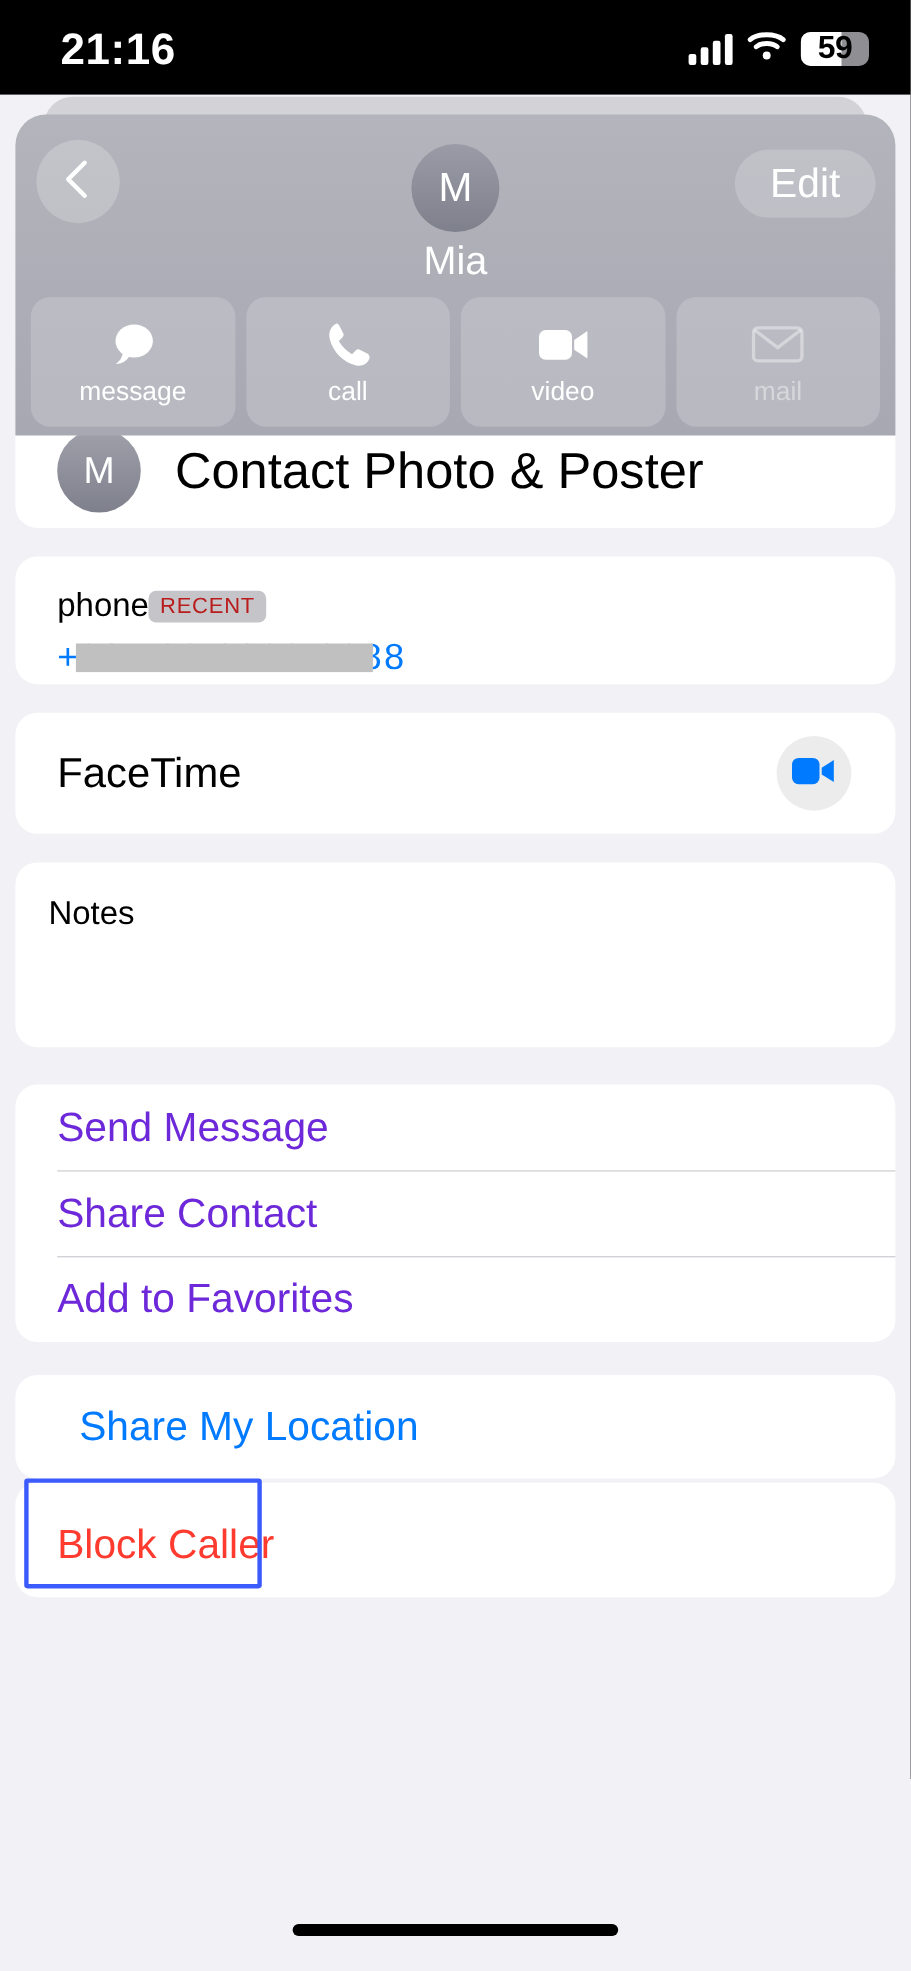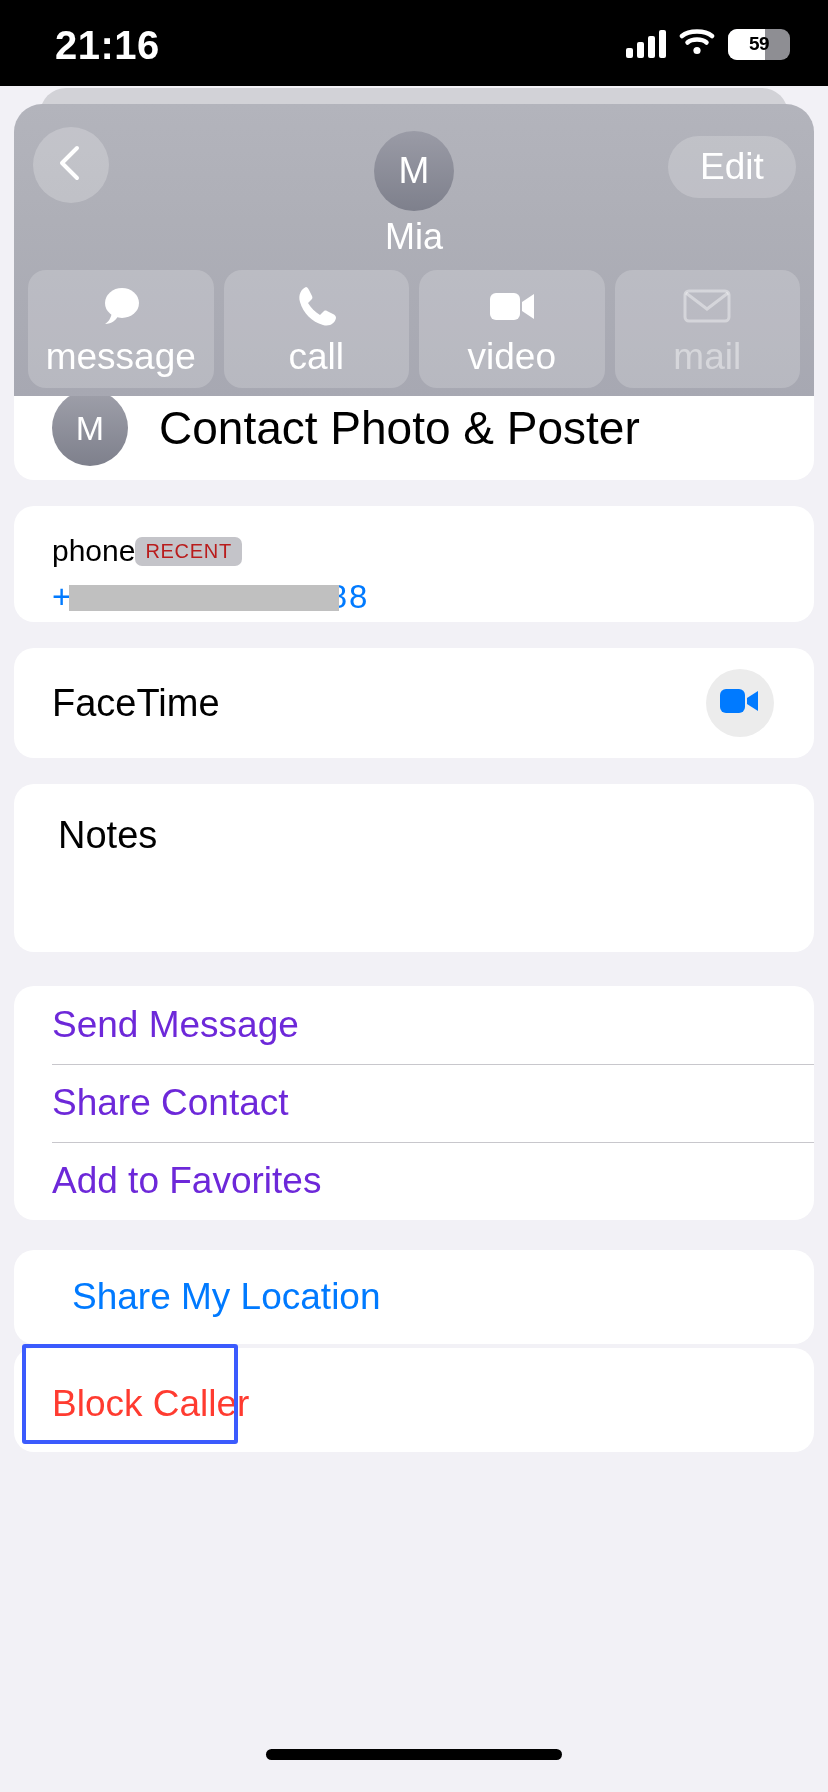--- a/index.html
+++ b/index.html
@@ -45,21 +45,21 @@
     position:relative; width:62px; height:31px;
     border-radius:9px; background:#8e8e93; overflow:hidden;
   }
   .battery-fill {
     position:absolute; left:0; top:0; bottom:0;
     width:59%; background:#fff;
   }
   .battery-text {
     position:absolute; left:0; top:0; width:100%; height:100%;
     display:flex; align-items:center; justify-content:center;
-    font-size:19px; font-weight:700; color:#000; z-index:2;
+    font-size:29px; font-weight:700; color:#000; z-index:2;
     letter-spacing:-0.5px;
   }
 
   
   #card-back {
     position:absolute; top:88px; left:40px;
     width:748px; height:70px;
     background:#d2d2d7;
     border-radius:26px 26px 0 0;
     z-index:8;
@@ -113,21 +113,21 @@
     background:rgba(255,255,255,0.19);
     border-radius:18px;
     display:flex; flex-direction:column;
     align-items:center; justify-content:center;
     gap:9px;
   }
   .action-btn .glyph {
     height:46px; display:flex; align-items:center; justify-content:center;
   }
   .action-btn .alabel {
-    color:#fff; font-size:37px; line-height:1;
+    color:#fff; font-size:24px; line-height:1;
   }
   .action-btn.disabled .alabel { color:rgba(255,255,255,0.42); }
 
   
   #content {
     position:absolute; top:0; left:0; width:828px; height:1700px;
     z-index:5;
   }
   .card {
     position:absolute; left:14px; width:800px;
@@ -187,21 +187,21 @@
   #facetime-btn {
     width:68px; height:68px; border-radius:50%;
     background:#ececec;
     display:flex; align-items:center; justify-content:center;
     margin-right:2px;
   }
 
   
   #card-notes { top:784px; height:168px; }
   #notes-label {
-    padding:30px 44px 0; font-size:38px; color:#000;
+    padding:30px 30px 0; font-size:30px; color:#000;
   }
 
   
   #card-links { top:986px; height:234px; }
   .link-row {
     height:78px; display:flex; align-items:center;
     padding:0 38px; font-size:37px; color:#6d28d9;
   }
 
   

